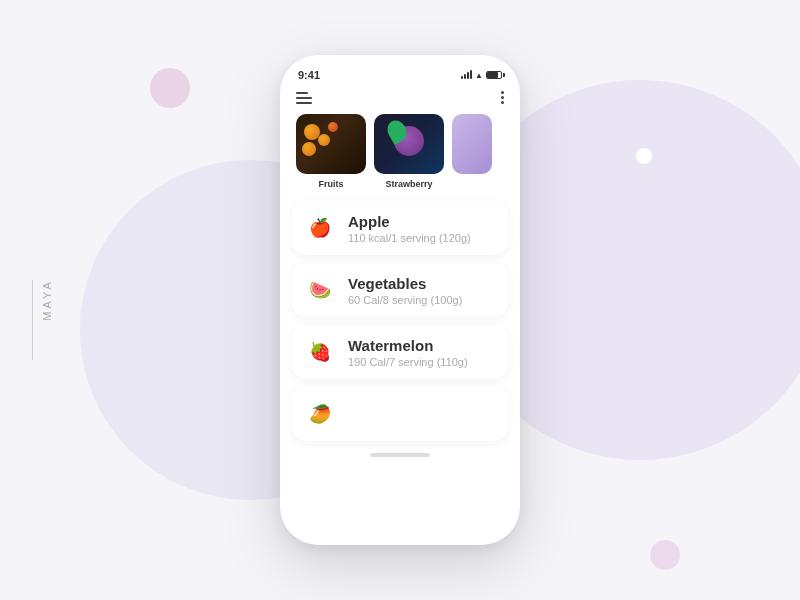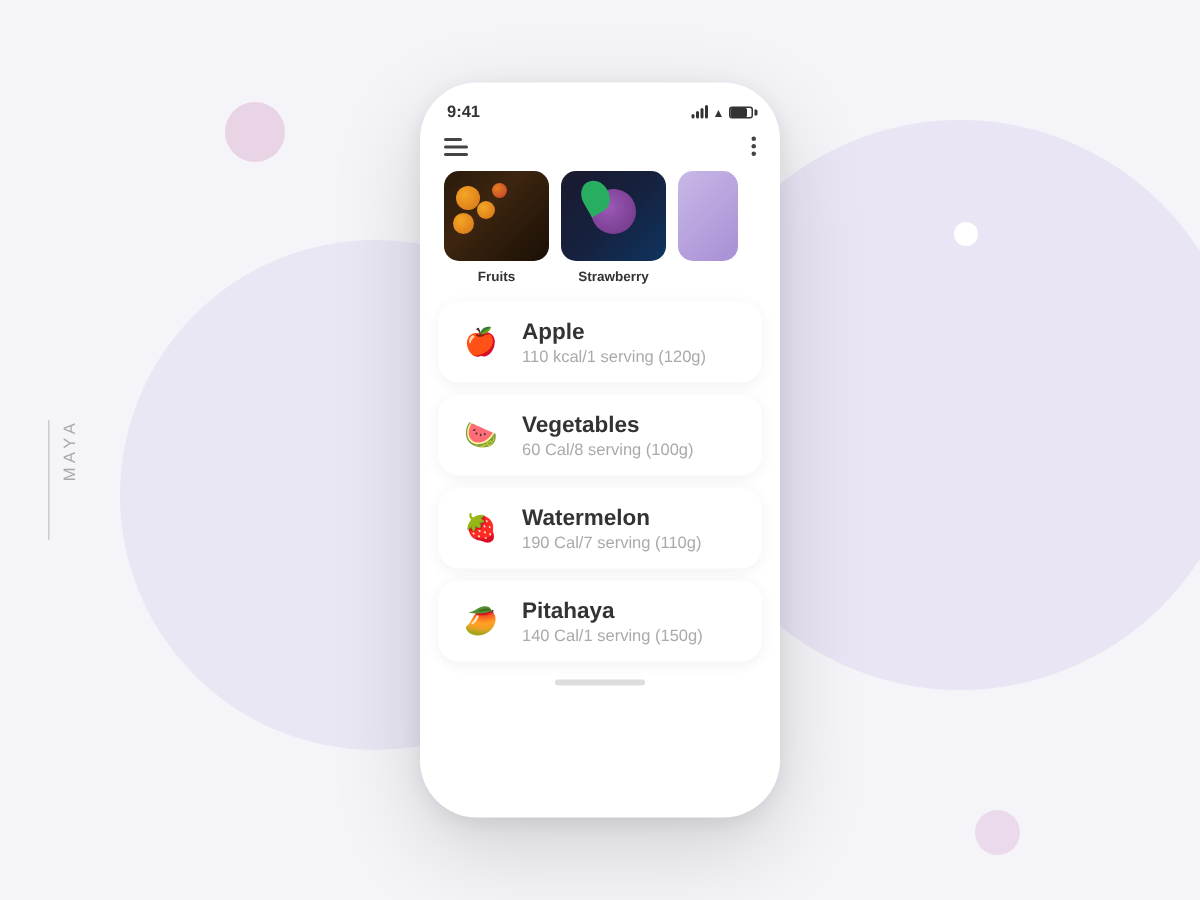--- a/index.html
+++ b/index.html
@@ -460,24 +460,20 @@
         <div class="food-item">
           <div class="food-icon">🍓</div>
           <div class="food-info">
             <div class="food-name">Watermelon</div>
             <div class="food-calories">190 Cal/7 serving (110g)</div>
           </div>
         </div>
 
         <div class="food-item">
           <div class="food-icon">🥭</div>
-          <div class="food-info">
-            <div class="food-name">Pitahaya</div>
-            <div class="food-calories">140 Cal/1 serving (150g)</div>
-          </div>
         </div>
 
       </div>
 
       <div class="home-indicator"></div>
 
     </div>
   </div>
 </div>
 

